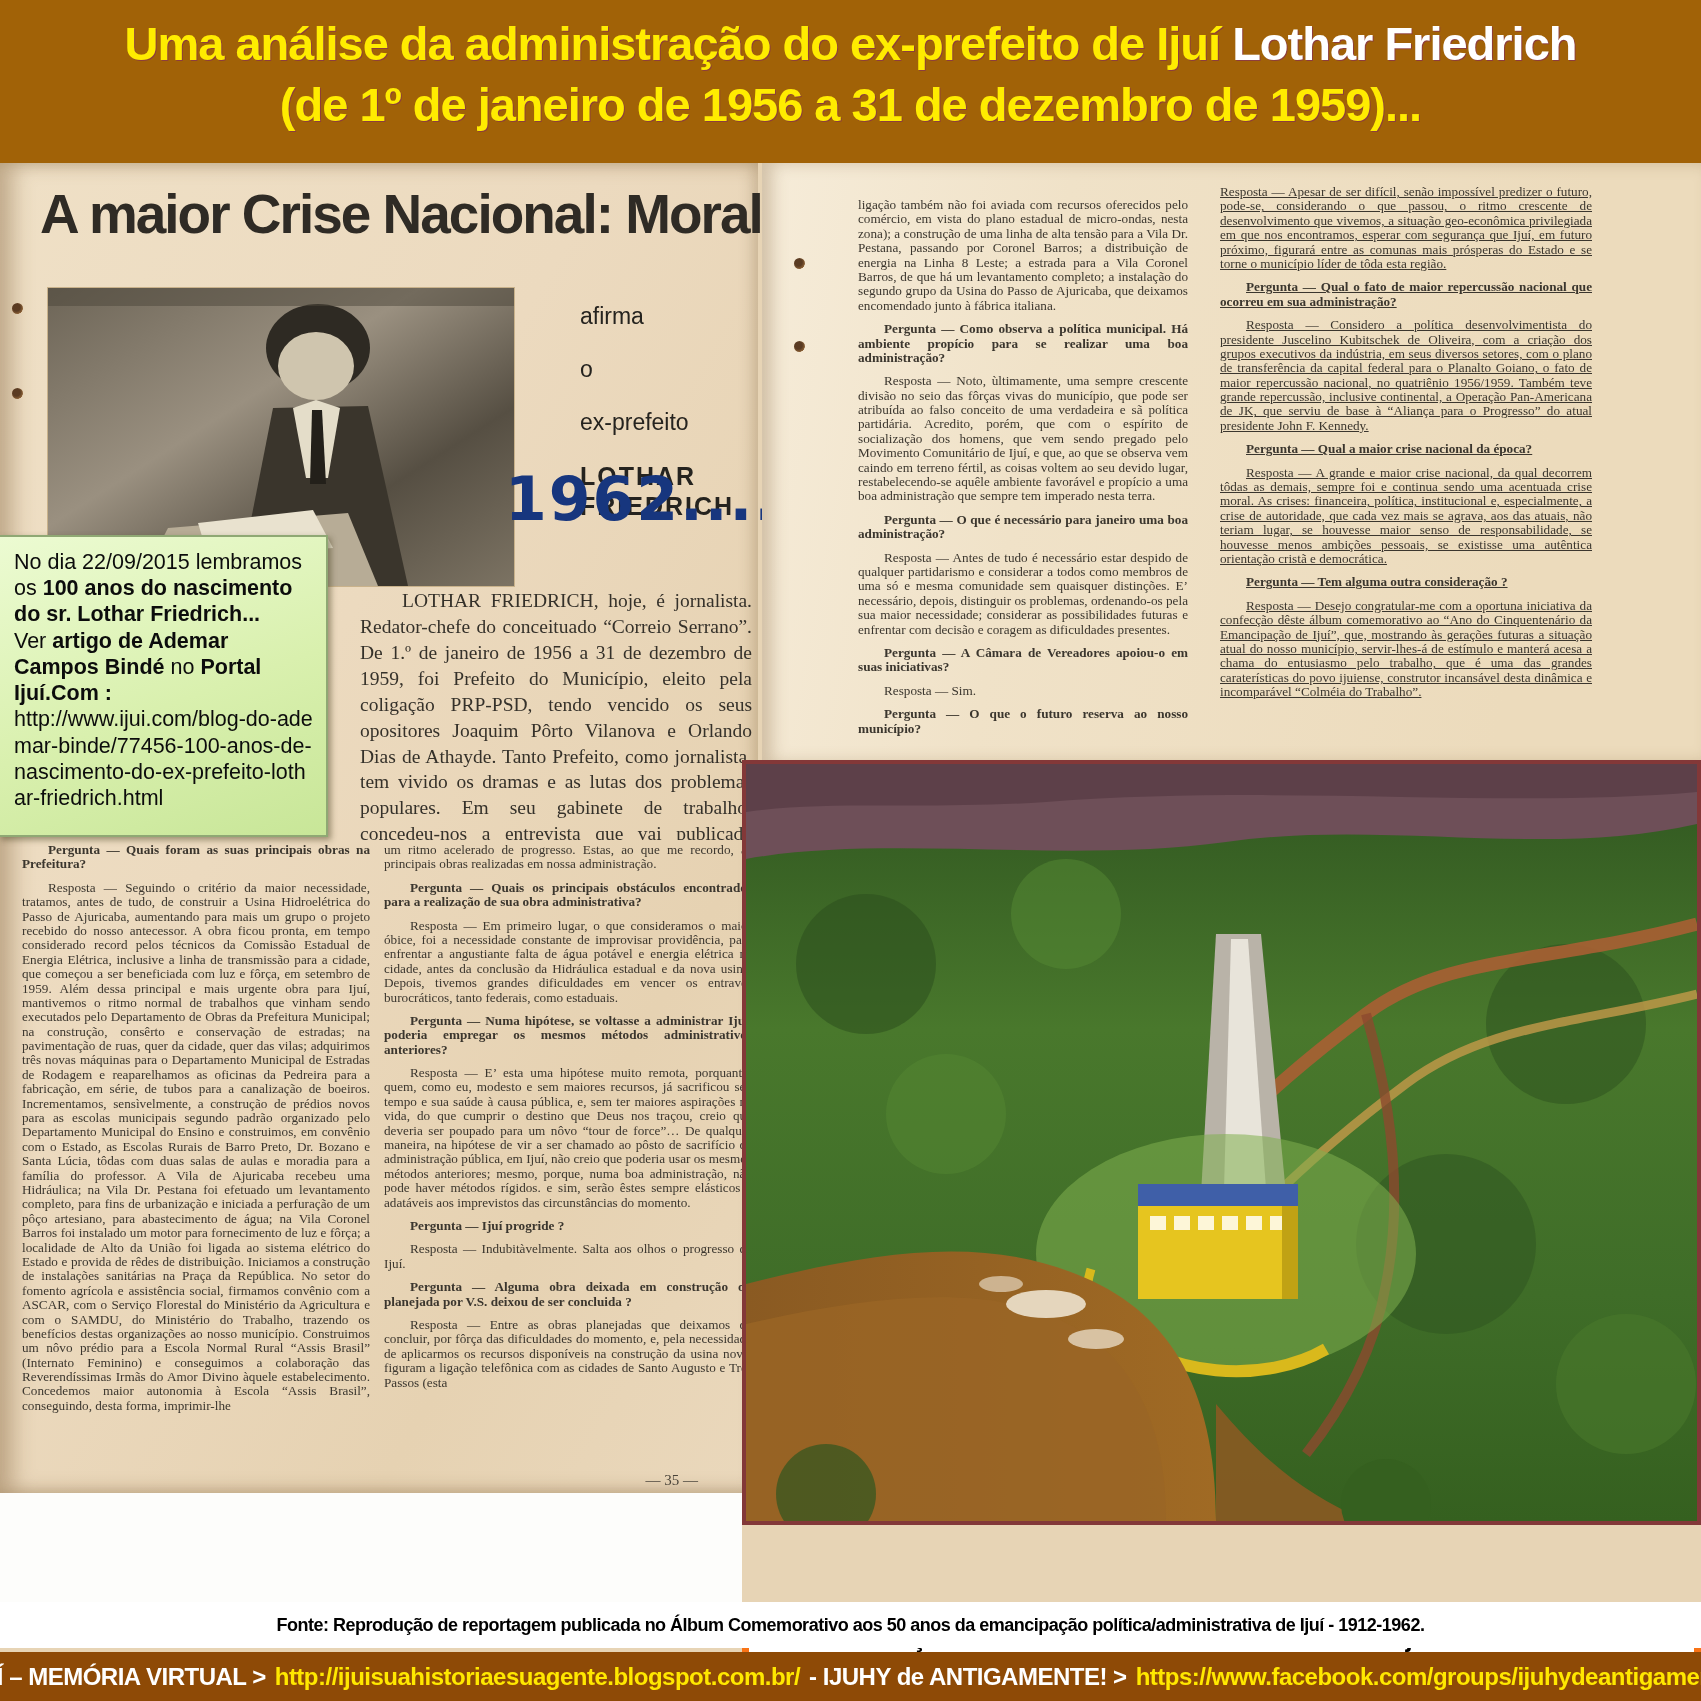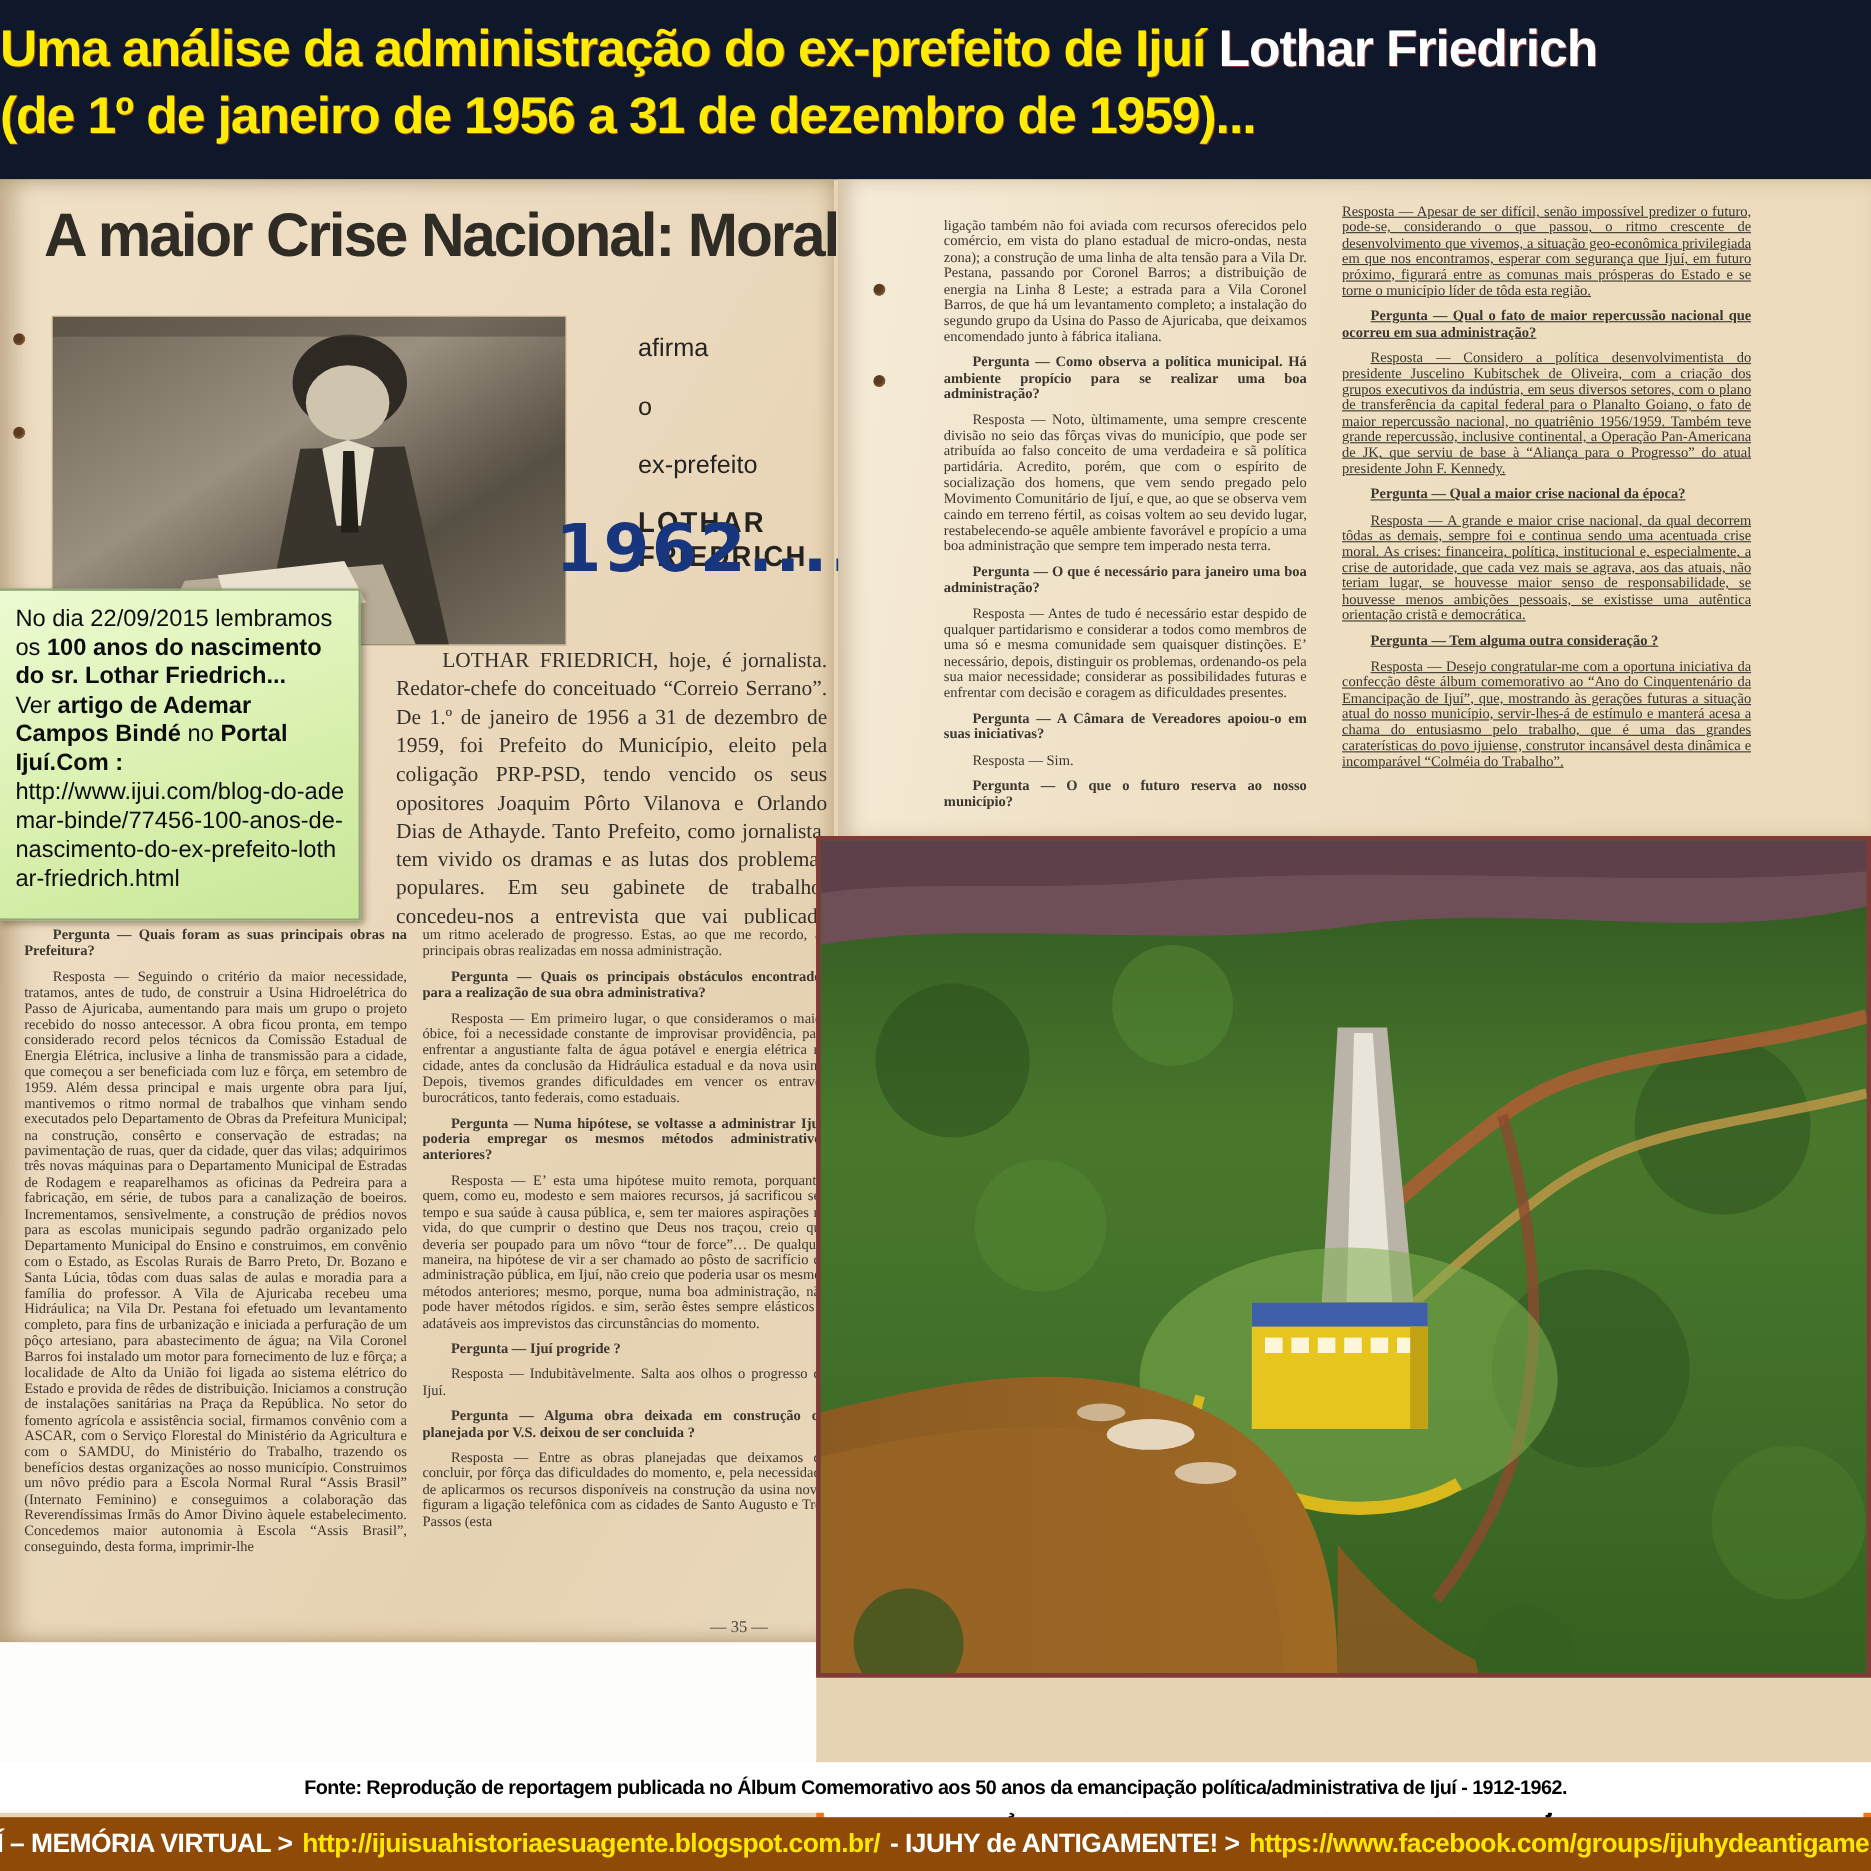--- a/index.html
+++ b/index.html
@@ -1,19 +1,19 @@
 <!DOCTYPE html>
 <html><head>
 <meta charset="utf-8">
 <style>
   html,body{margin:0;padding:0;}
   body{width:1701px;height:1701px;position:relative;background:#e7d4b5;font-family:"Liberation Sans",sans-serif;overflow:hidden;}
 
   
-  .banner{position:absolute;left:0;top:0;width:1701px;height:163px;background:#0f172a;}
+  .banner{position:absolute;left:0;top:0;width:1701px;height:163px;background:#a16207;text-align:center;}
   .banner .bl{font-weight:bold;font-size:47px;color:#ffec00;line-height:1.0;
               font-family:"Liberation Sans",sans-serif;letter-spacing:-1px;
               text-shadow:1px 1px 0 #8d3d3d;}
   .banner .bl1{padding-top:20px;}
   .banner .bl2{padding-top:14px;}
   .banner .white{color:#ffffff;}
 
   
   .page-left{position:absolute;left:0;top:163px;width:758px;height:1330px;
     background:linear-gradient(120deg,#efe0c6 0%,#ecdabf 40%,#e6d2b2 75%,#ead8bc 100%);

